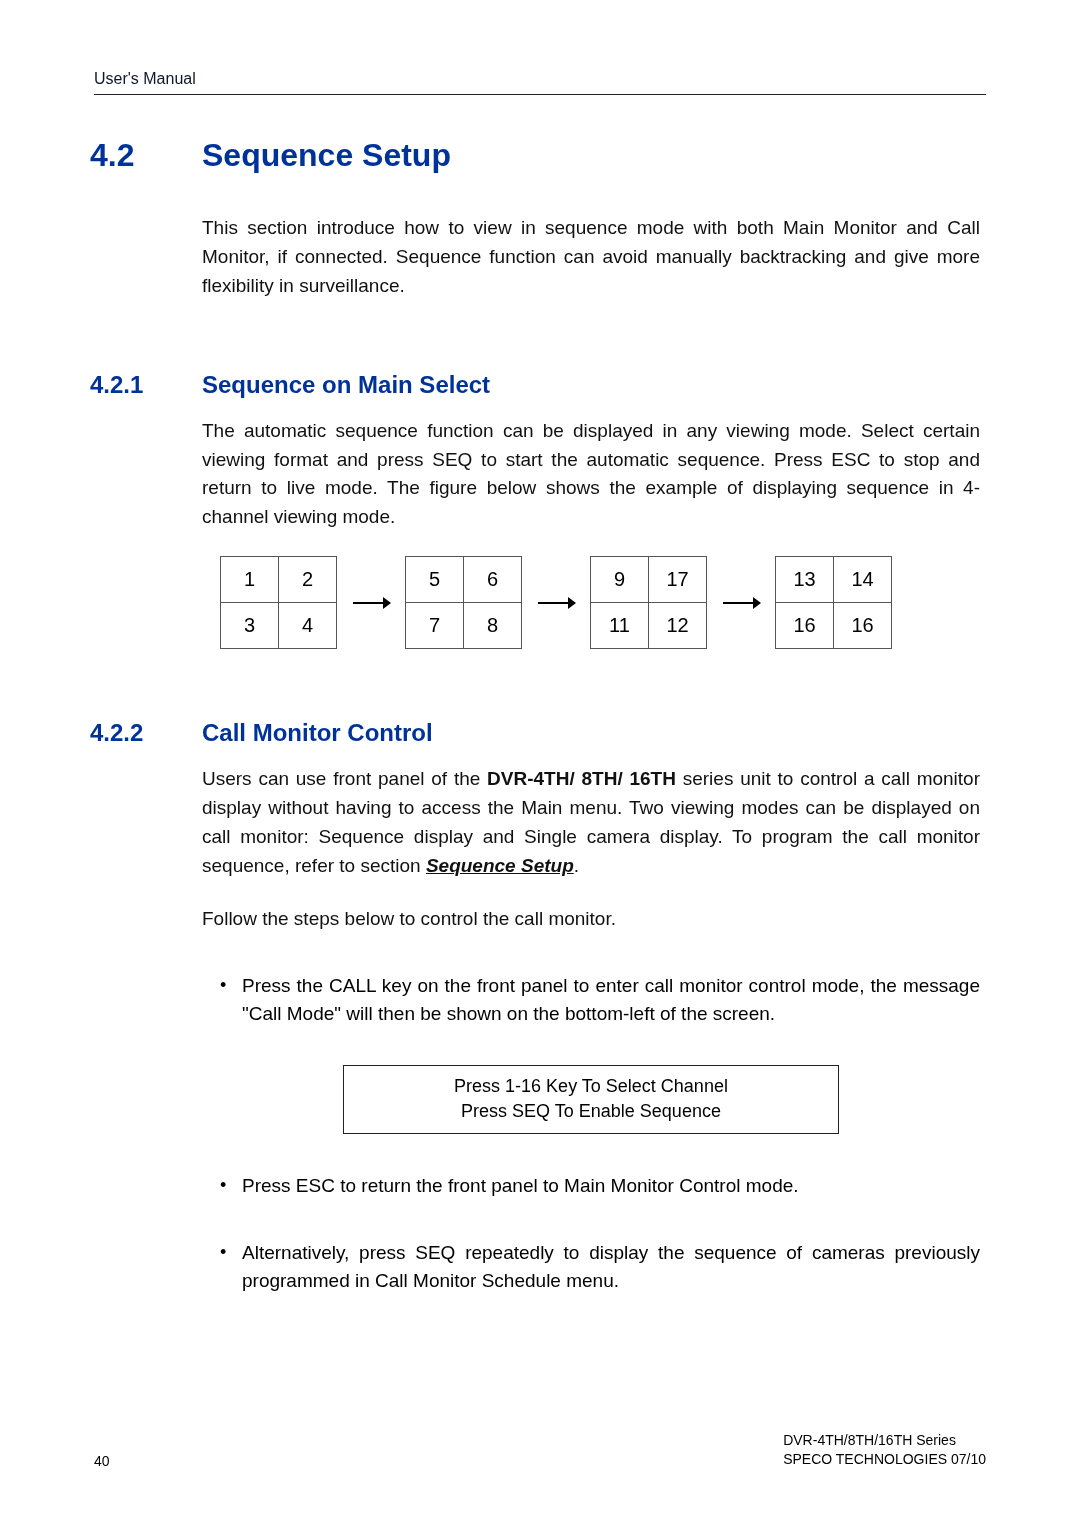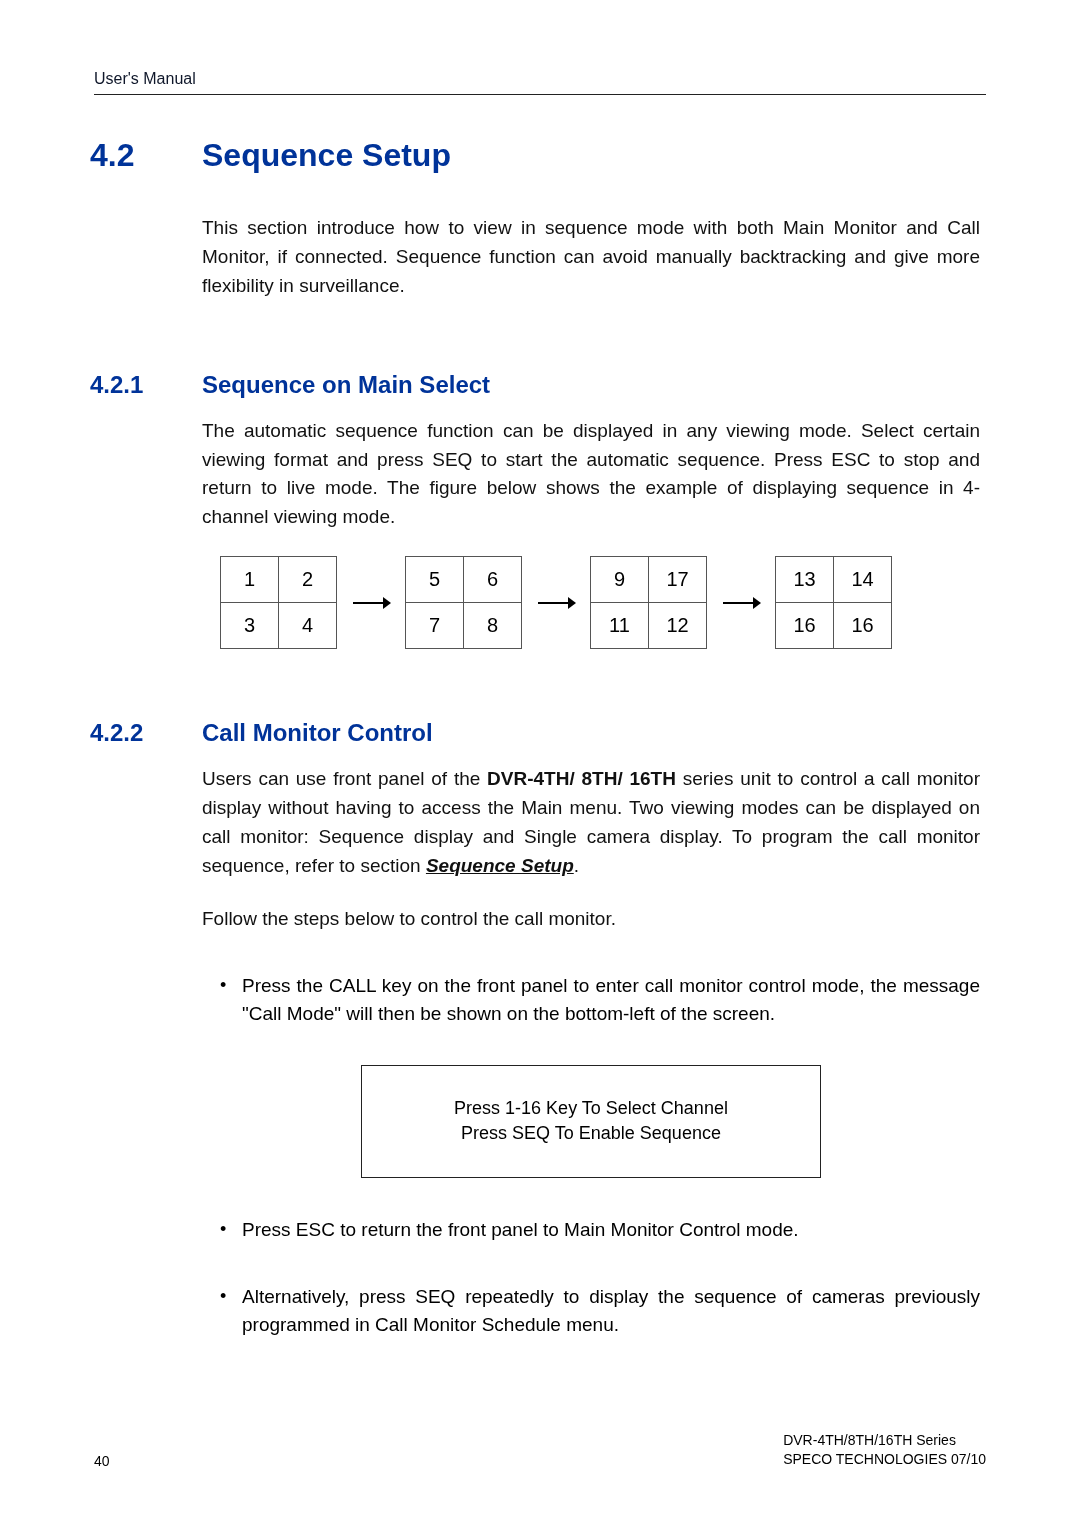--- a/index.html
+++ b/index.html
@@ -12,21 +12,21 @@
   .body-block { margin-left: 112px; margin-right: 10px; }
   .para { font-size: 19px; line-height: 1.52; color: #111; text-align: justify; margin-bottom: 24px; }
   .h3-row { display: flex; align-items: baseline; margin-top: 70px; margin-bottom: 18px; }
   .h3-num { width: 112px; font-size: 24px; font-weight: bold; color: #003399; }
   .h3-title { font-size: 24px; font-weight: bold; color: #003399; }
   .bold { font-weight: bold; }
   .bold-ul { font-weight: bold; font-style: italic; text-decoration: underline; }
   ul.bullets { list-style: none; margin-left: 18px; margin-bottom: 20px; }
   ul.bullets li { position: relative; padding-left: 22px; font-size: 19px; line-height: 1.52; text-align: justify; margin-bottom: 8px; margin-top: 38px; }
   ul.bullets li::before { content: "•"; position: absolute; left: 0; top: 0; font-size: 18px; }
-  .msg-box { border: 1.5px solid #222; margin: 36px auto 28px auto; width: 460px; padding: 30px 10px; text-align: center; font-size: 18px; line-height: 1.4; }
+  .msg-box { border: 1.5px solid #222; margin: 36px auto 28px auto; width: 496px; padding: 8px 10px; text-align: center; font-size: 18px; line-height: 1.4; }
   .seq-fig { display: flex; align-items: center; justify-content: flex-start; gap: 14px; margin: 14px 0 10px 0; margin-left: 18px; }
   .grid2 { border-collapse: collapse; }
   .grid2 td { border: 1.5px solid #555; width: 58px; height: 46px; text-align: center; vertical-align: middle; font-size: 20px; font-family: Arial; }
   .arrow-svg { width: 40px; height: 20px; flex-shrink: 0; }
   .footer { position: absolute; bottom: 58px; left: 94px; right: 94px; display: flex; justify-content: space-between; align-items: flex-end; font-size: 14px; }
   .footer-right { line-height: 1.35; }
 </style>
 </head>
 <body>
 

